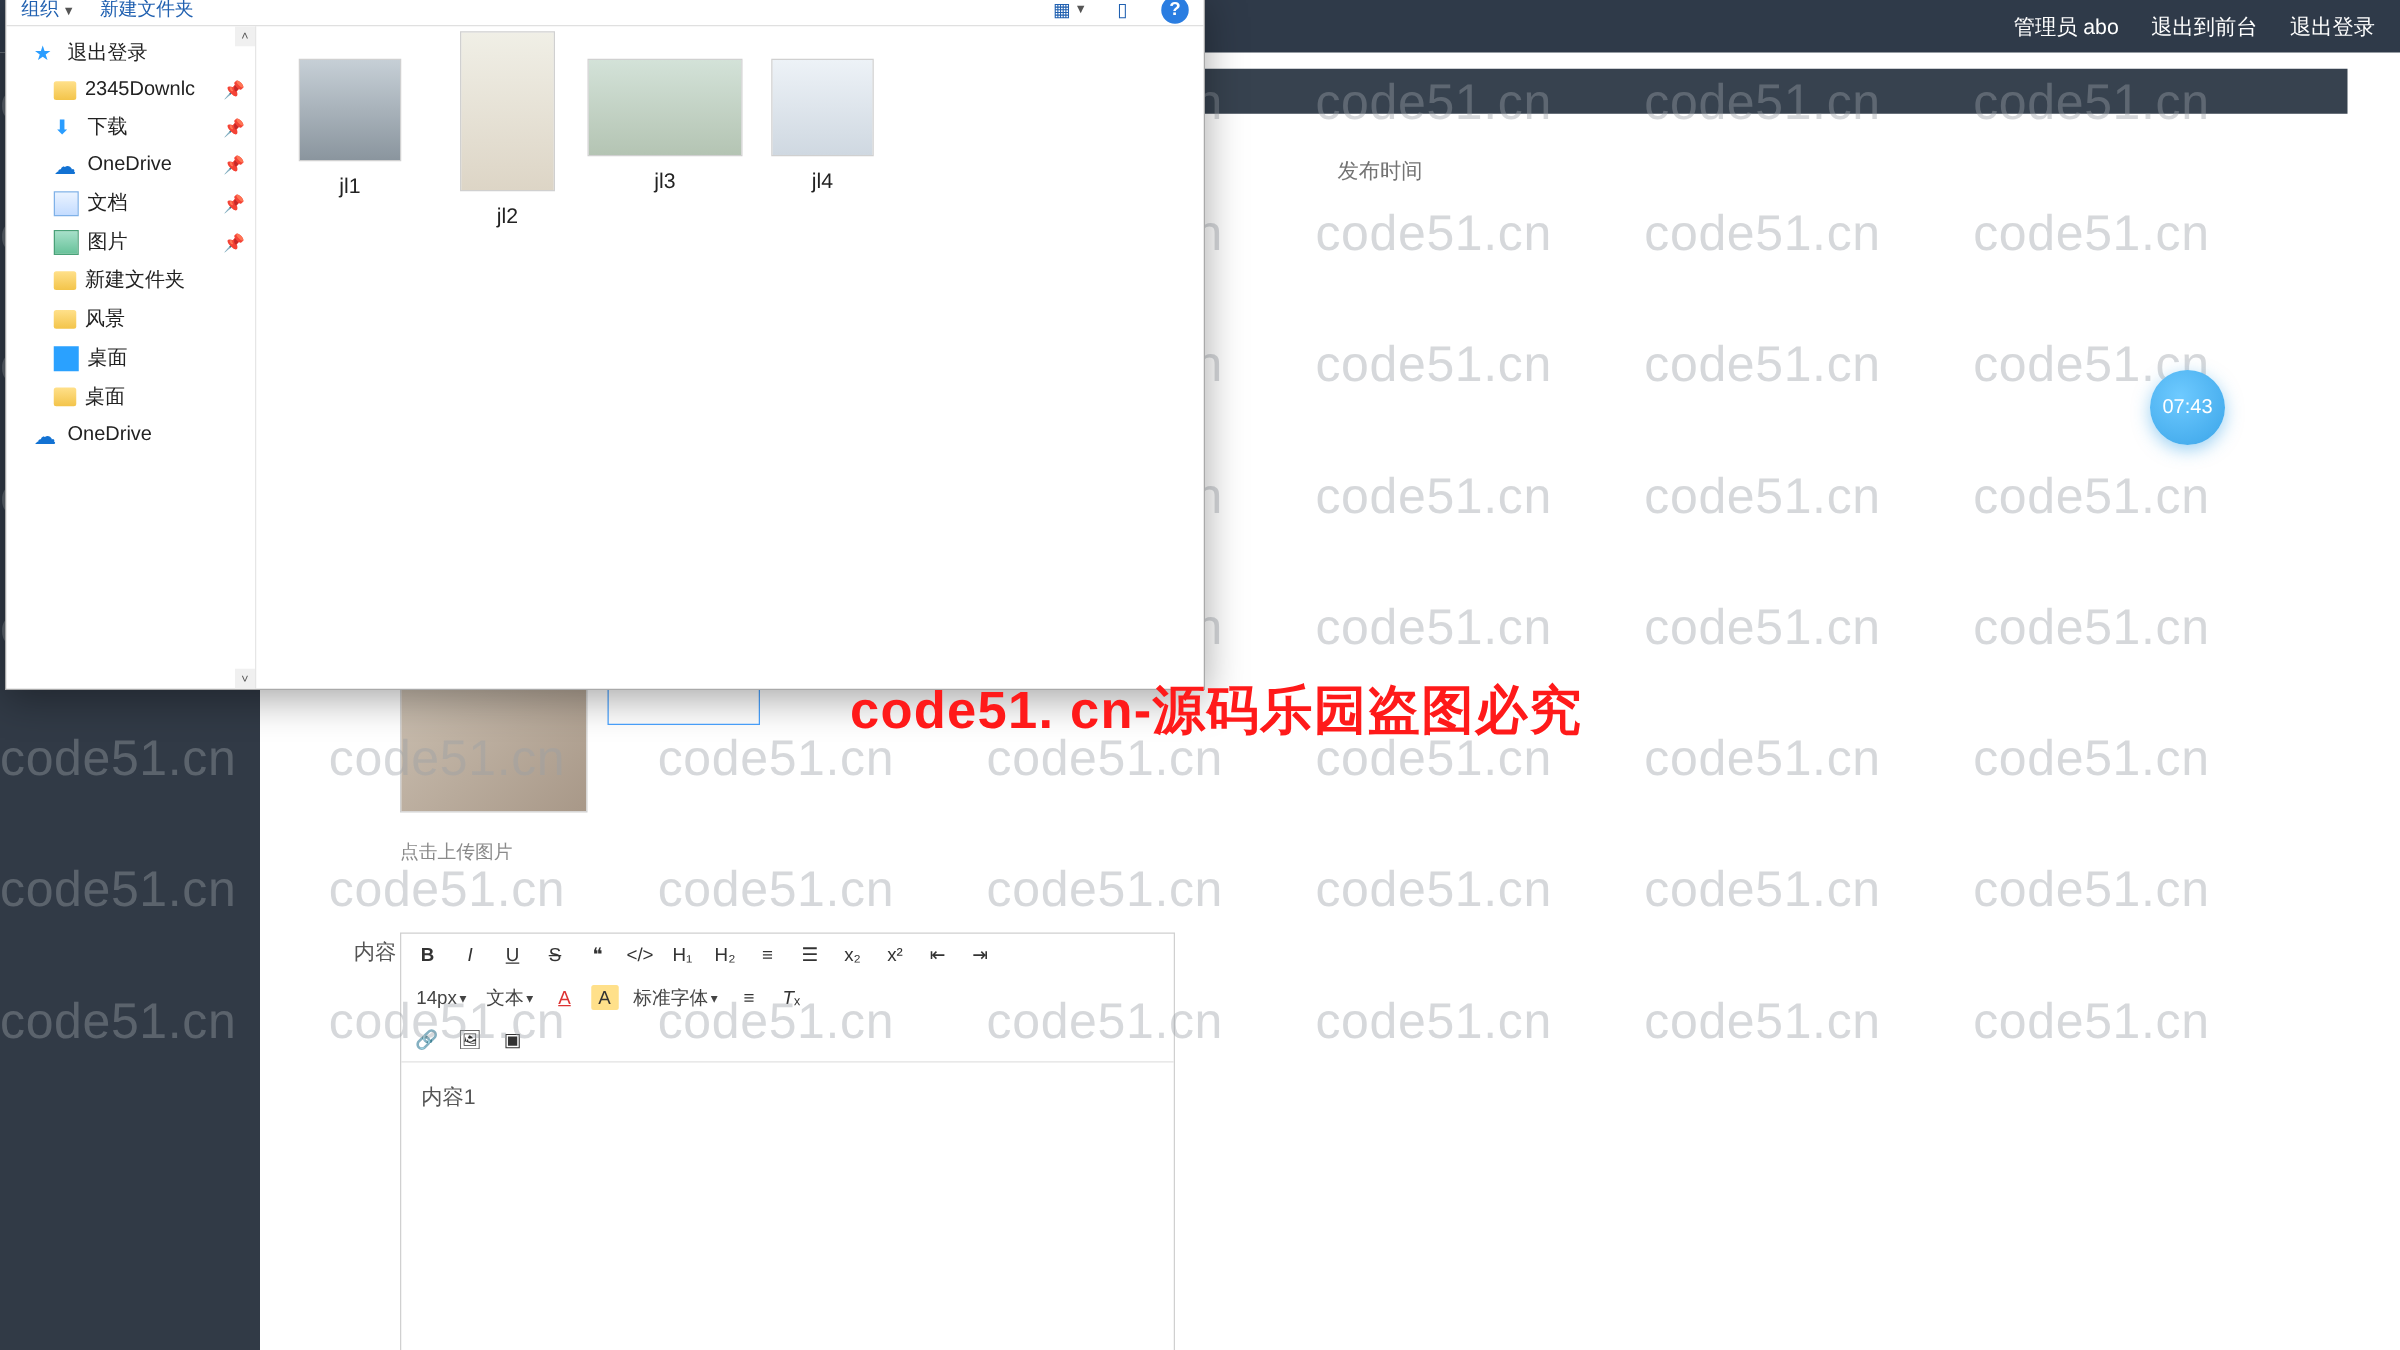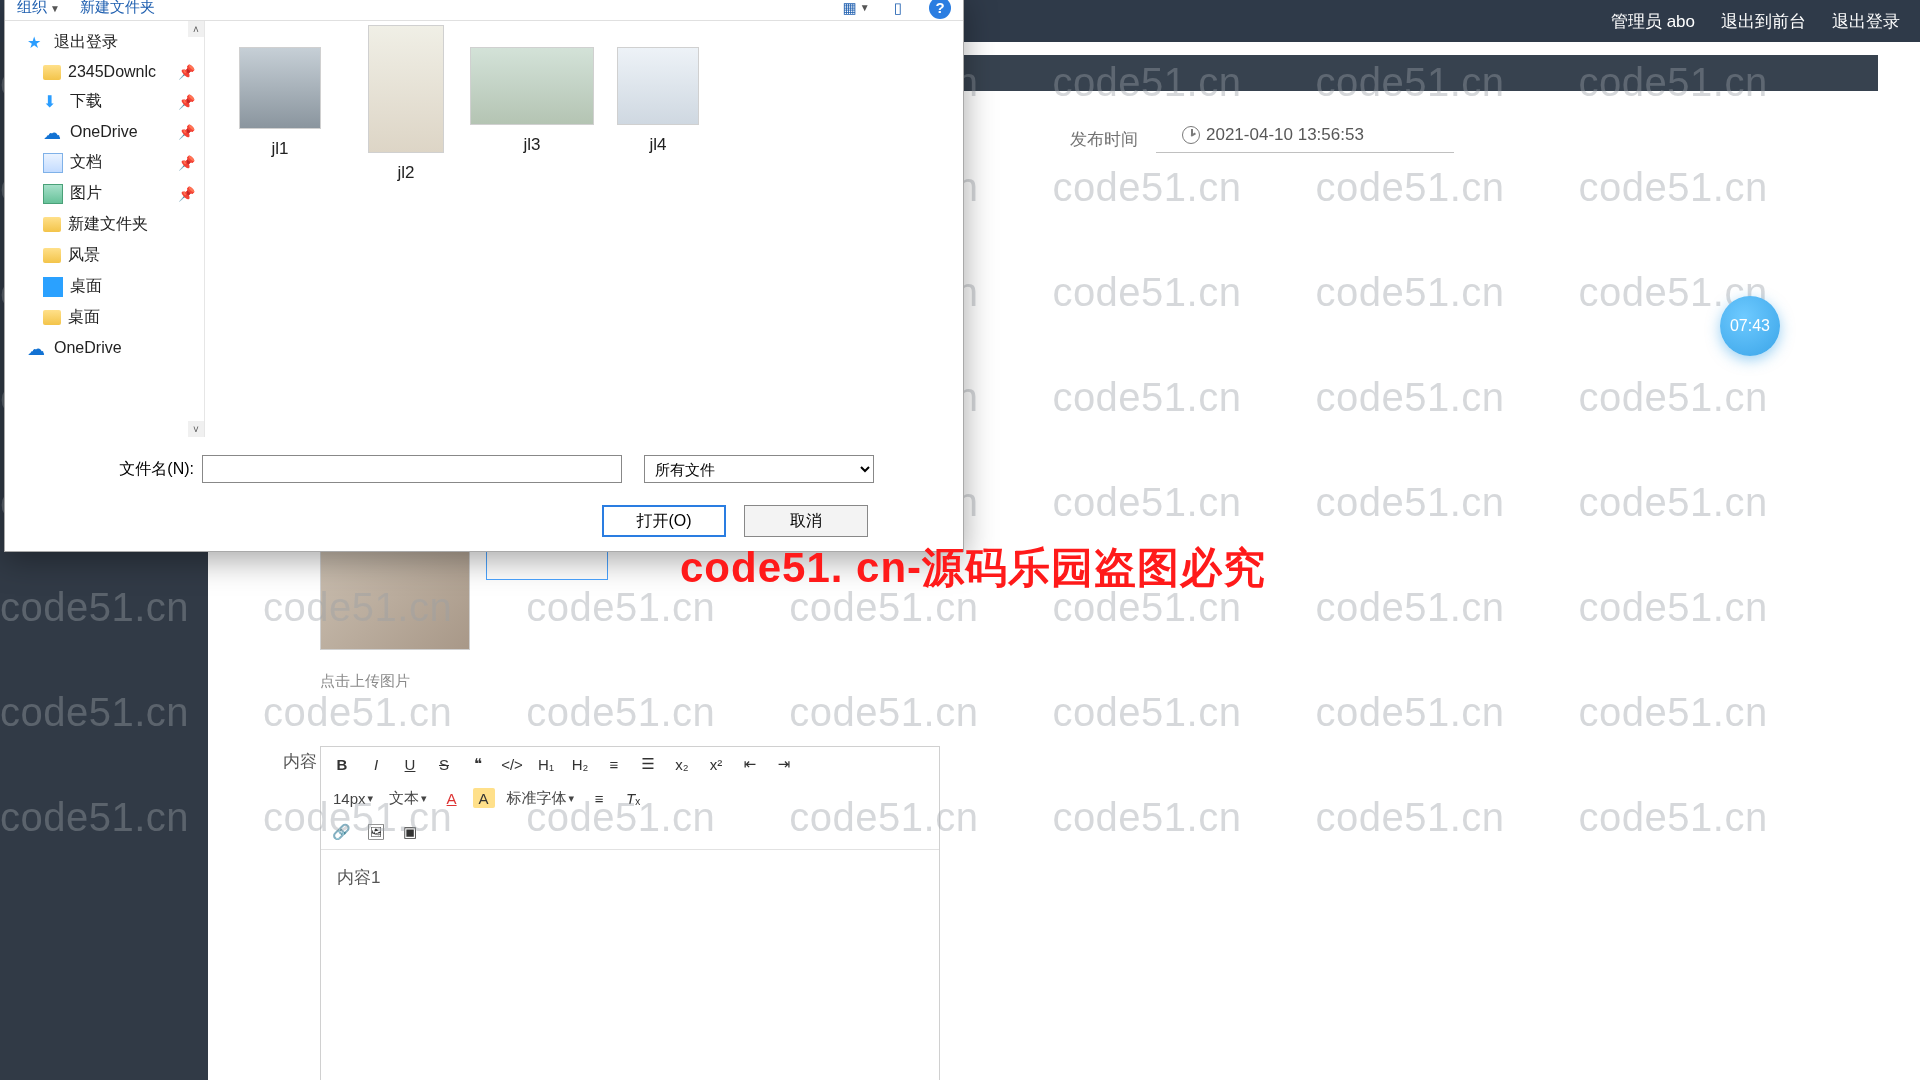--- a/index.html
+++ b/index.html
@@ -149,24 +149,20 @@
 <div class="admin-topbar">
   <span>管理员 abo</span>
   <span>退出到前台</span>
   <span>退出登录</span>
 </div>
 <div class="admin-side"></div>
 <div class="admin-strip"></div>
 
 <div class="pub-row">
   <span class="lbl">发布时间</span>
-  <span class="val">
-    <span class="clock-icon"></span>
-    <span>2021-04-10 13:56:53</span>
-  </span>
 </div>
 
 <div class="float-time">07:43</div>
 
 <div class="up-area">
   <div class="up-img"></div>
   <div class="up-slot"></div>
 </div>
 <div class="up-hint">点击上传图片</div>
 
@@ -301,23 +297,13 @@
           <div class="thumb t3"></div>
           <span>jl3</span>
         </div>
         <div class="file-item">
           <div class="thumb t4"></div>
           <span>jl4</span>
         </div>
       </div>
   </div>
 
-  <div class="dlg-bottom">
-    <label>文件名(N):</label>
-    <input type="text" style="">
-    <span></span>
-    <select><option>所有文件</option></select>
-    <div class="dlg-btns">
-      <button class="primary">打开(O)</button>
-      <button>取消</button>
-    </div>
-  </div>
 </div>
 
 </body></html>

